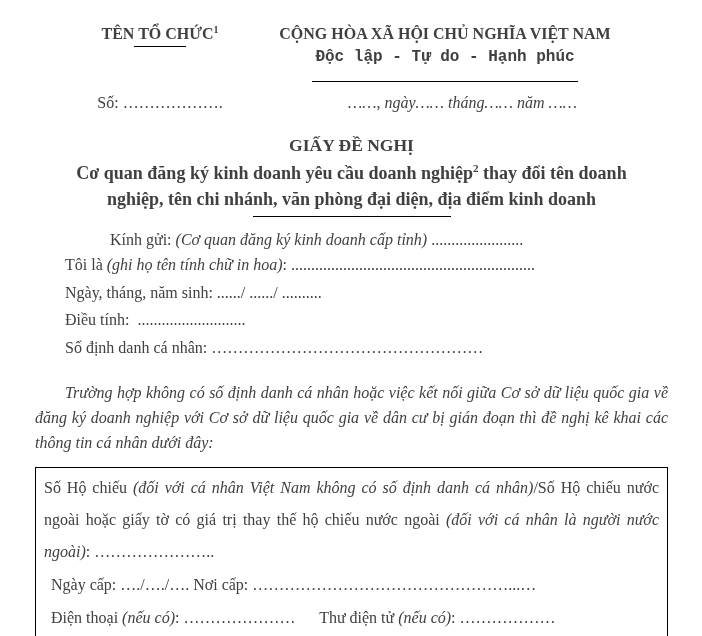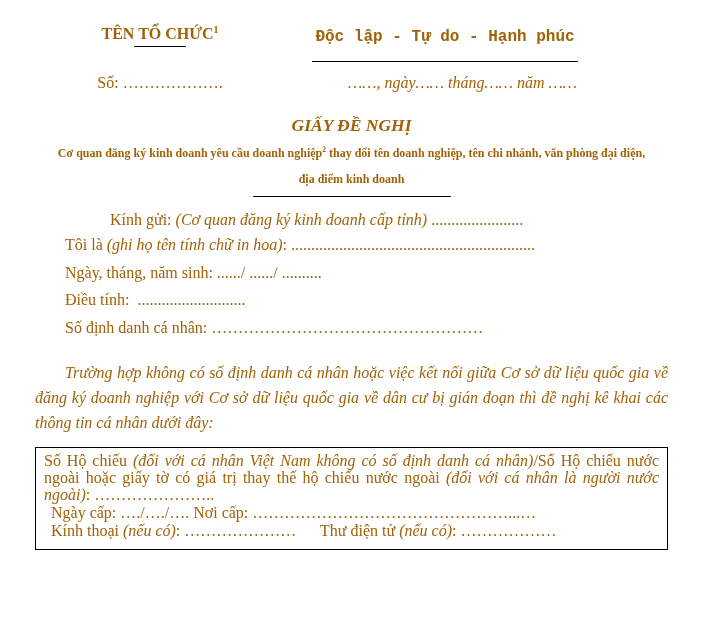--- a/index.html
+++ b/index.html
@@ -3,21 +3,21 @@
 <meta charset="utf-8">
 <style>
   html, body { margin: 0; padding: 0; background: #ffffff; }
   .page {
     position: relative;
     width: 702px;
     height: 636px;
     box-sizing: border-box;
     padding: 24px 34px 0 35px;
     background: #ffffff;
-    color: #a16207;
+    color: #404040;
     font-family: "Liberation Serif", "DejaVu Serif", serif;
     font-size: 16px;
     overflow: hidden;
   }
   p { margin: 0; }
   sup { font-size: 0.62em; line-height: 0; vertical-align: super; }
   .rich span { white-space: pre-wrap; }
 
   
   .header-row1 { display: flex; align-items: flex-start; }
@@ -27,55 +27,56 @@
   .org-name { font-weight: bold; line-height: 20px; }
   .org-underline { width: 52px; border-bottom: 1.4px solid #000; margin: 2px auto 0; height: 0; }
   .nat-title { font-weight: bold; line-height: 20px; }
   .nat-motto { display: inline-block; font-weight: bold; line-height: 20px; margin-top: 3px;
                border-bottom: 1.6px solid #000; padding: 0 3px 14px; font-family: Liberation Mono, monospace; }
   .num-line { line-height: 20px; }
   .date-line { font-style: italic; line-height: 20px; margin-left: 35px; }
 
   
   .title-block { margin-top: 21px; text-align: center; }
-  .doc-title { font-weight: bold; font-size: 17.5px; line-height: 23px; font-style: italic; }
-  .doc-subtitle { font-weight: bold; font-size: 12px; line-height: 26px; max-width: 588px; margin: 3px auto 0; }
+  .doc-title { font-weight: bold; font-size: 17.5px; line-height: 23px; }
+  .doc-subtitle { font-weight: bold; font-size: 18px; line-height: 26px; max-width: 588px; margin: 3px auto 0; }
   .title-rule { width: 198px; border-top: 1.5px solid #000; margin: 4px auto 0; height: 0; }
 
   .addressee { margin-top: 12px; padding-left: 75px; line-height: 22px; }
 
   .para { line-height: 25px; text-align: justify; }
   .italic { font-style: italic; }
   .indent { text-indent: 30px; }
   .intro-para { margin-top: 16px; }
   .field { padding-left: 30px; line-height: 26.5px; margin-top: 1px; }
   .note-para { margin-top: 19px; }
 
   
   .info-box {
     margin-top: 12px;
     border: 1.6px solid #000;
     padding: 4px 8px 10px 8px;
     box-sizing: border-box;
     width: 633px;
   }
-  .box-line { line-height: 17px; text-align: justify; }
+  .box-line { line-height: 32px; text-align: justify; }
   .box-line + .box-line { margin-top: 1px; margin-left: 7px; }
 </style>
 </head>
 <body>
 
 <div class="page">
 
   <div class="header-row1">
     <div class="org-col">
       <div class="org-name rich"><span>TÊN TỔ CHỨC</span><sup>1</sup></div>
       <div class="org-underline"></div>
     </div>
     <div class="nat-col">
+      <div class="nat-title">CỘNG HÒA XÃ HỘI CHỦ NGHĨA VIỆT NAM</div>
       <div><span class="nat-motto">Độc lập - Tự do - Hạnh phúc</span></div>
     </div>
   </div>
 
   <div class="header-row2">
     <div class="org-col"><span class="num-line">Số: ……………….</span></div>
     <div class="nat-col"><span class="date-line">……, ngày…… tháng…… năm ……</span></div>
   </div>
 
   <div class="title-block">
@@ -90,16 +91,16 @@
   <p class="field rich"><span>Tôi là </span><span style="font-style: italic;">(ghi họ tên tính chữ in hoa)</span><span>: .............................................................</span></p>
   <p class="field rich"><span>Ngày, tháng, năm sinh: ....../ ....../ ..........</span></p>
   <p class="field rich"><span>Điều tính:  ...........................</span></p>
   <p class="field rich"><span>Số định danh cá nhân: ……………………………………………</span></p>
 
   <p class="para italic indent note-para">Trường hợp không có số định danh cá nhân hoặc việc kết nối giữa Cơ sở dữ liệu quốc gia về đăng ký doanh nghiệp với Cơ sở dữ liệu quốc gia về dân cư bị gián đoạn thì đề nghị kê khai các thông tin cá nhân dưới đây:</p>
 
   <div class="info-box">
     <p class="box-line rich"><span>Số Hộ chiếu </span><span style="font-style: italic;">(đối với cá nhân Việt Nam không có số định danh cá nhân)</span><span>/Số Hộ chiếu nước ngoài hoặc giấy tờ có giá trị thay thế hộ chiếu nước ngoài </span><span style="font-style: italic;">(đối với cá nhân là người nước ngoài)</span><span>: …………………..</span></p>
     <p class="box-line rich"><span>Ngày cấp: …./…./…. Nơi cấp: …………………………………………...…</span></p>
-    <p class="box-line rich"><span>Kính thoại </span><span style="font-style: italic;">(nếu có)</span><span>: …………………</span><span>      </span><span>Thư điện tử </span><span style="font-style: italic;">(nếu có)</span><span>: ………………</span></p>
+    <p class="box-line rich"><span>Điện thoại </span><span style="font-style: italic;">(nếu có)</span><span>: …………………</span><span>      </span><span>Thư điện tử </span><span style="font-style: italic;">(nếu có)</span><span>: ………………</span></p>
   </div>
 
 </div>
 
 </body></html>

